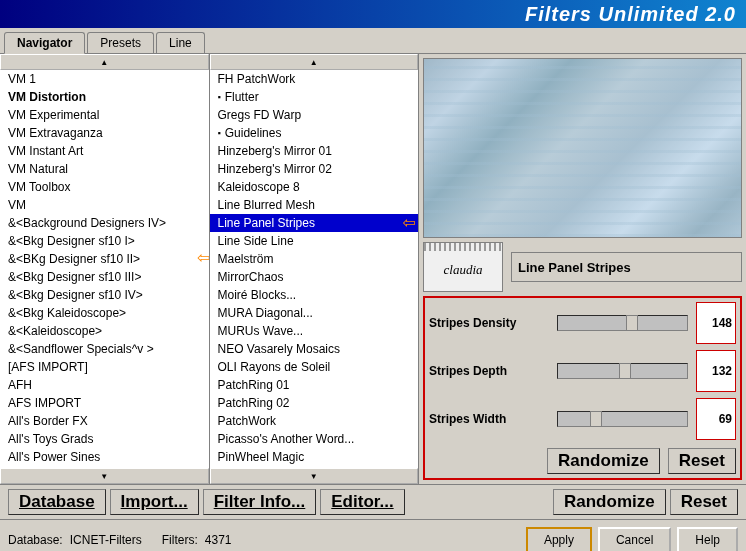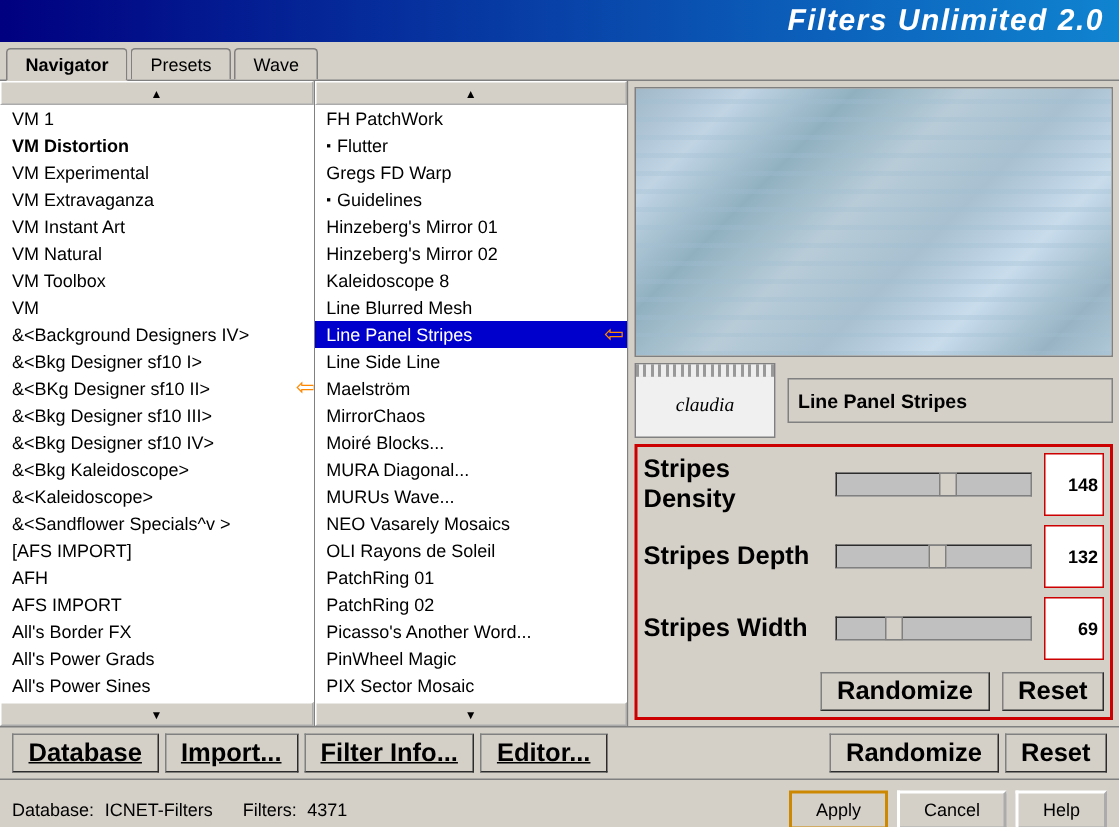--- a/index.html
+++ b/index.html
@@ -117,21 +117,21 @@
     }
 
     
     .logo-controls {
       display: flex;
       align-items: center;
       gap: 8px;
       margin-bottom: 4px;
     }
     .claudia-logo {
-      width: 94px;
+      width: 80px;
       height: 50px;
       border: 1px solid #808080;
       background: #f0f0f0;
       display: flex;
       align-items: center;
       justify-content: center;
       font-style: italic;
       font-size: 14px;
       color: #000;
       position: relative;
@@ -164,21 +164,21 @@
       padding: 4px;
     }
     .param-row {
       display: flex;
       align-items: center;
       margin-bottom: 6px;
     }
     .param-label {
       width: 120px;
       font-weight: bold;
-      font-size: 17px;
+      font-size: 12px;
     }
     .param-slider {
       flex: 1;
       height: 16px;
       -webkit-appearance: none;
       appearance: none;
       background: #c0c0c0;
       outline: none;
       border: 1px inset #808080;
     }
@@ -282,21 +282,21 @@
 </head>
 <body>
 
 <div class="title-bar">
   <span style="font-style:italic; font-weight:bold; font-size:20px; letter-spacing:1px;">Filters Unlimited 2.0</span>
 </div>
 
 <div class="tab-bar">
   <div class="tab active">Navigator</div>
   <div class="tab">Presets</div>
-  <div class="tab">Wave</div>
+  <div class="tab">Line</div>
 </div>
 
 <div class="main-content">
 
   <div class="left-panel">
     <div class="panel-scroll-btn">▲</div>
     <div class="left-list">
       <div class="left-list-item">VM 1</div>
       <div class="left-list-item" style="font-weight:bold;">VM Distortion</div>
       <div class="left-list-item">VM Experimental</div>
@@ -310,21 +310,21 @@
       <div class="left-list-item" style="position:relative;">&amp;&lt;BKg Designer sf10 II&gt; <span style="color:#ff8800; font-size:16px; position:absolute; right:-2px; top:-2px;">⇦</span></div>
       <div class="left-list-item">&amp;&lt;Bkg Designer sf10 III&gt;</div>
       <div class="left-list-item">&amp;&lt;Bkg Designer sf10 IV&gt;</div>
       <div class="left-list-item">&amp;&lt;Bkg Kaleidoscope&gt;</div>
       <div class="left-list-item">&amp;&lt;Kaleidoscope&gt;</div>
       <div class="left-list-item">&amp;&lt;Sandflower Specials^v &gt;</div>
       <div class="left-list-item">[AFS IMPORT]</div>
       <div class="left-list-item">AFH</div>
       <div class="left-list-item">AFS IMPORT</div>
       <div class="left-list-item">All's Border FX</div>
-      <div class="left-list-item">All's Power Grads</div>
+      <div class="left-list-item">All's Toys Grads</div>
       <div class="left-list-item">All's Power Sines</div>
       <div class="left-list-item">All's Power Toys</div>
 
     </div>
     <div class="panel-scroll-btn">▼</div>
   </div>
 
   <div class="middle-panel">
     <div class="panel-scroll-btn">▲</div>
     <div class="middle-list">
@@ -340,20 +340,21 @@
       <div class="middle-list-item">Line Side Line</div>
       <div class="middle-list-item">Maelström</div>
       <div class="middle-list-item">MirrorChaos</div>
       <div class="middle-list-item">Moiré Blocks...</div>
       <div class="middle-list-item">MURA Diagonal...</div>
       <div class="middle-list-item">MURUs Wave...</div>
       <div class="middle-list-item">NEO Vasarely Mosaics</div>
       <div class="middle-list-item">OLI Rayons de Soleil</div>
       <div class="middle-list-item">PatchRing 01</div>
       <div class="middle-list-item">PatchRing 02</div>
+      <div class="middle-list-item">PatchWork</div>
       <div class="middle-list-item">Picasso's Another Word...</div>
       <div class="middle-list-item">PinWheel Magic</div>
       <div class="middle-list-item">PIX Sector Mosaic</div>
 
     </div>
     <div class="panel-scroll-btn">▼</div>
   </div>
 
   <div class="right-panel">
 

